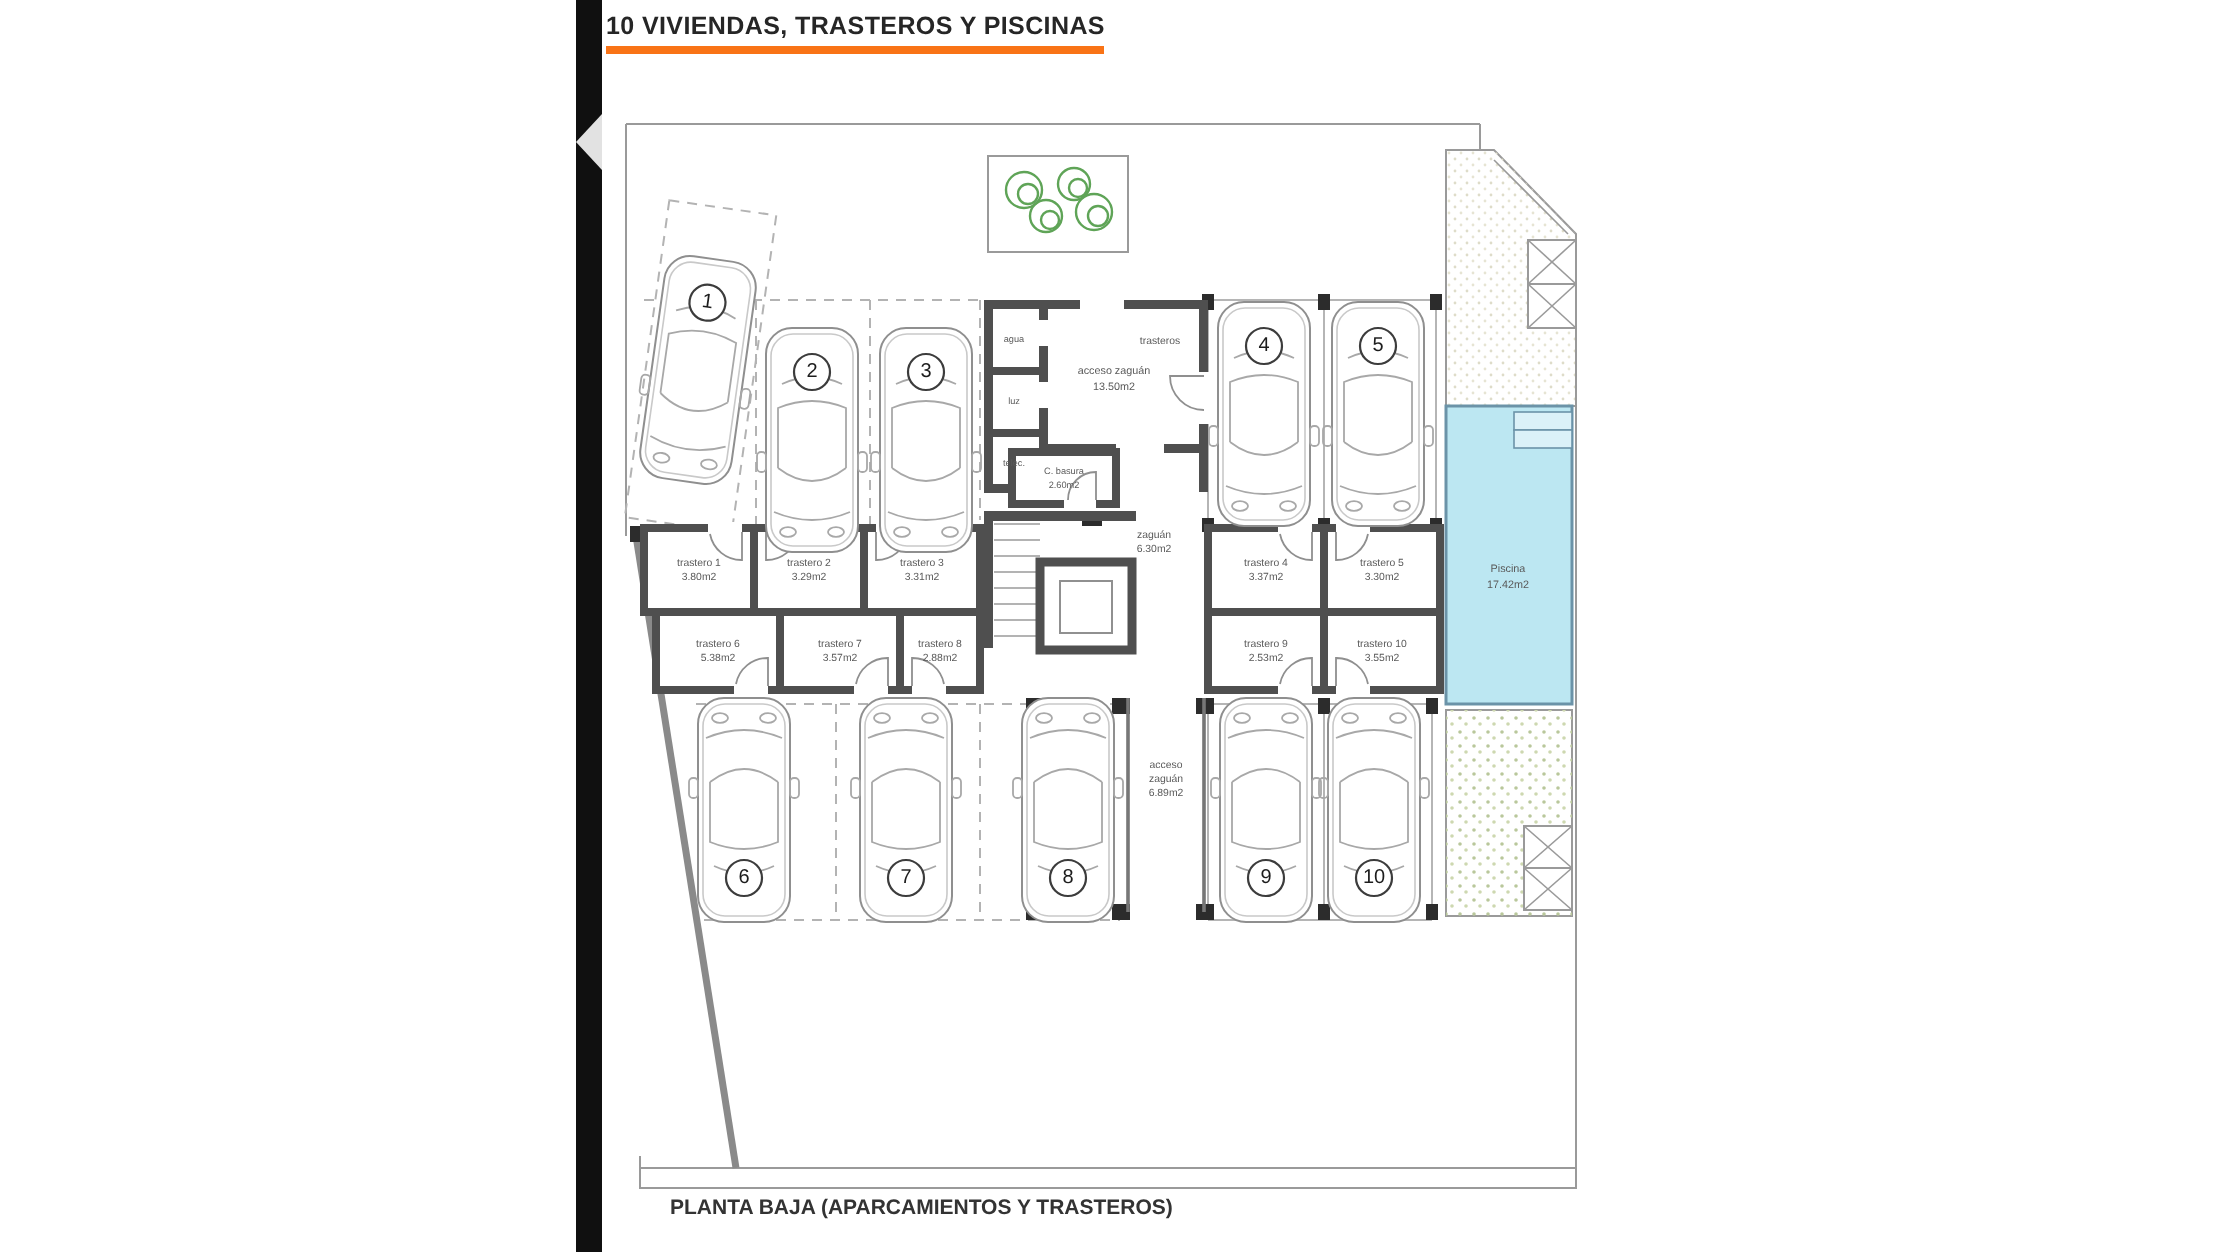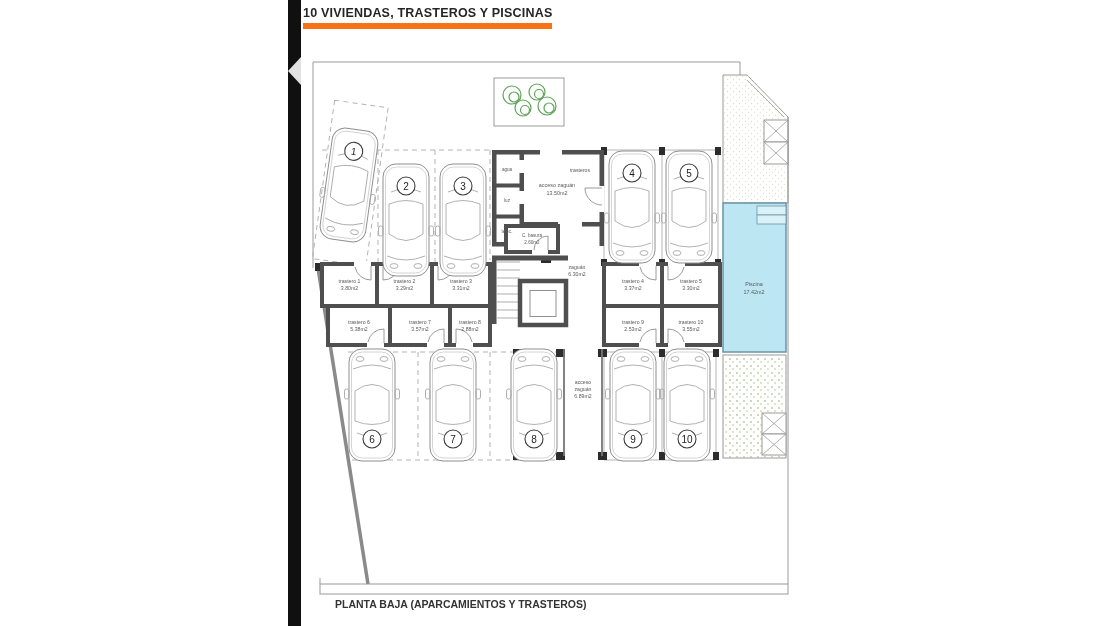--- a/index.html
+++ b/index.html
@@ -3,21 +3,21 @@
 <meta charset="utf-8">
 <style>
   html,body{margin:0;padding:0;background:#fff;}
   .page{position:relative;width:1110px;height:626px;background:#ffffff;overflow:hidden;
         font-family:"Liberation Sans",sans-serif;}
   .black-bar{position:absolute;left:288px;top:0;width:13px;height:626px;background:#101010;}
   .chevron{position:absolute;left:288px;top:57px;width:0;height:0;
            border-top:14px solid transparent;border-bottom:14px solid transparent;
            border-right:13px solid #e2e2e2;}
   .title{position:absolute;left:303px;top:6px;font-size:12.5px;font-weight:bold;color:#262626;
-         letter-spacing:.2px;border-bottom:6px solid #f97316;padding-bottom:3px;white-space:nowrap;}
+         letter-spacing:.2px;border-bottom:4px solid #f97316;padding-bottom:3px;white-space:nowrap;}
   .caption{position:absolute;left:335px;top:598px;font-size:10.5px;font-weight:bold;color:#333;white-space:nowrap;}
   svg{position:absolute;left:0;top:0;font-family:"Liberation Sans",sans-serif;}
   .thin{stroke:#9a9a9a;stroke-width:1;fill:none;}
   .bay{stroke:#b5b5b5;stroke-width:1;fill:none;}
   .dash{stroke:#b3b3b3;stroke-width:1;fill:none;stroke-dasharray:5 4;}
   .wall{fill:#4f4f4f;}
   .pillar{fill:#2c2c2c;}
   .gap{fill:#ffffff;}
   .room-wall{fill:#ffffff;stroke:#4f4f4f;stroke-width:4;}
   .door-arc{fill:none;stroke:#8f8f8f;stroke-width:.9;}

